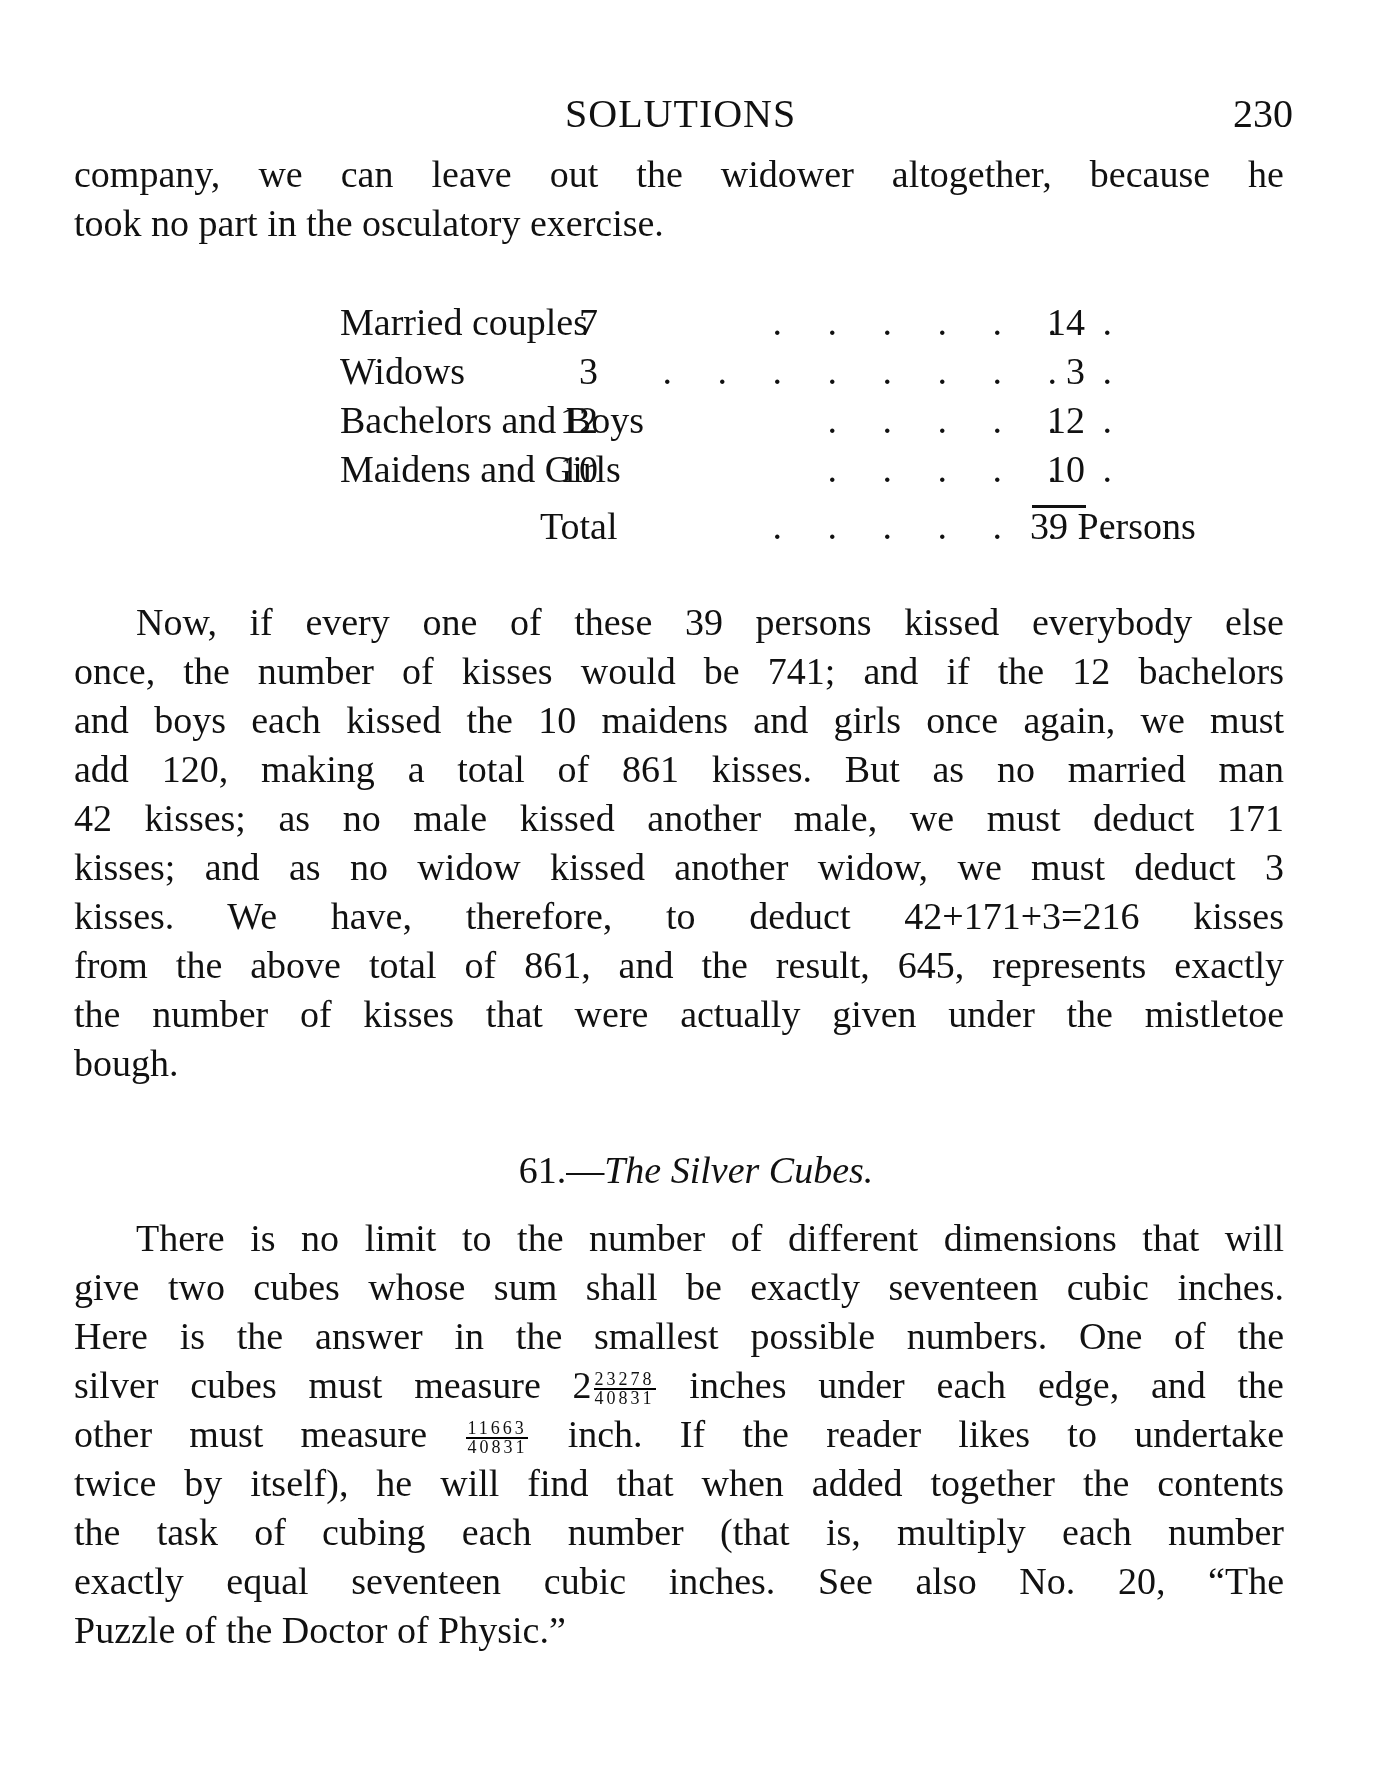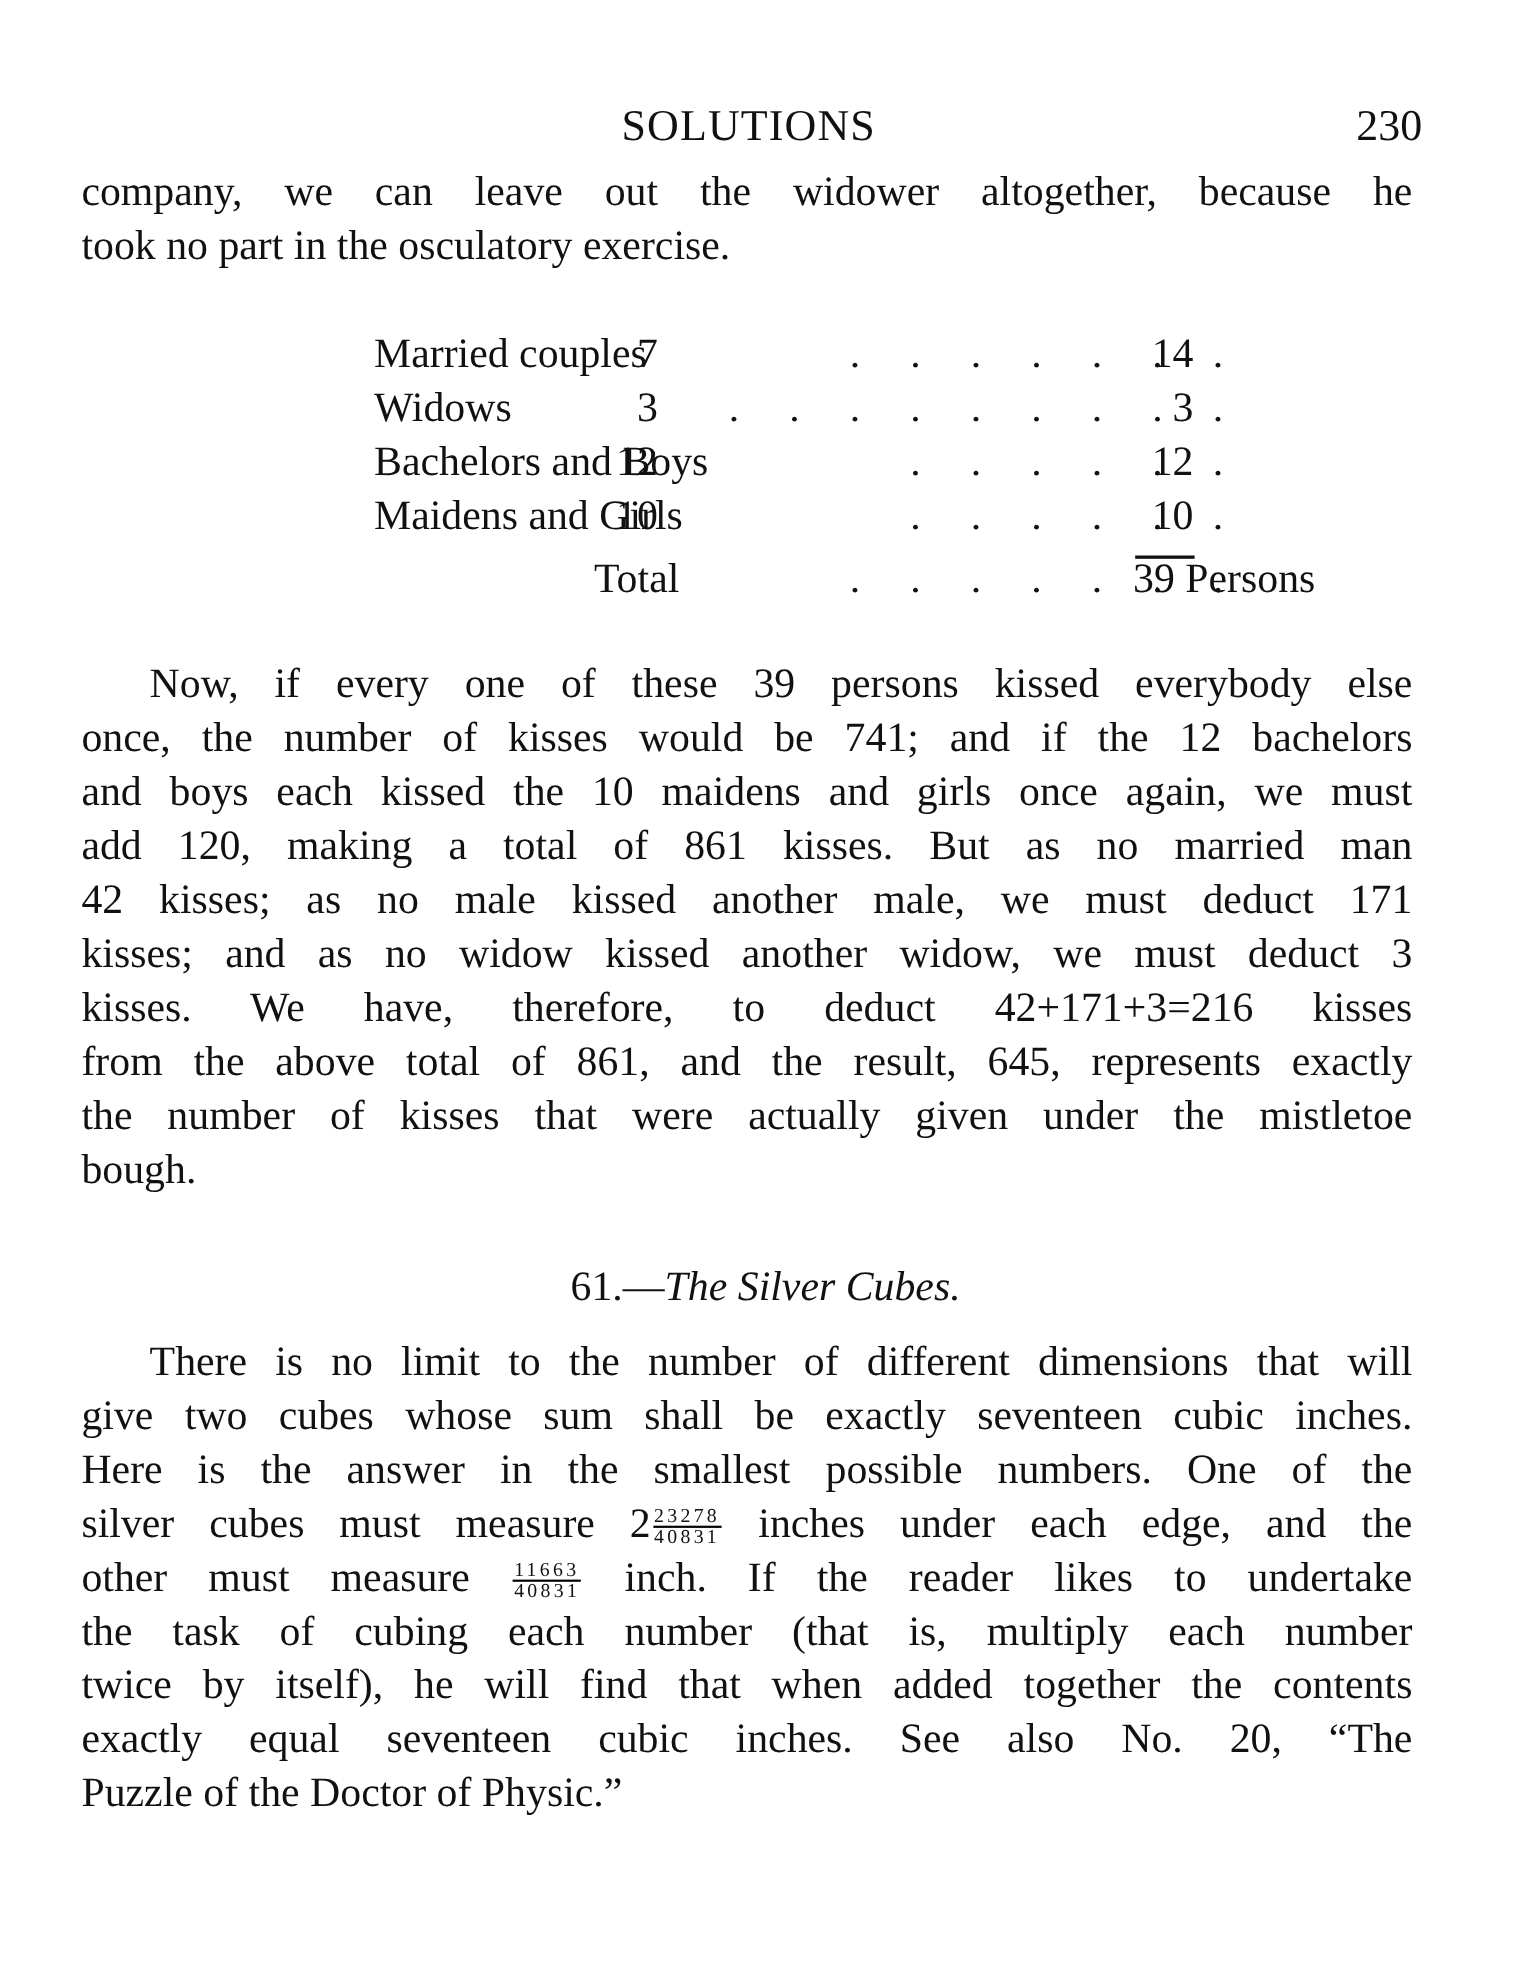--- a/index.html
+++ b/index.html
@@ -98,19 +98,19 @@
   <div class="section-heading">
     <span>61.—</span><em>The Silver Cubes.</em>
   </div>
 
   <div class="para" id="para3">
     <span class="line indent">There is no limit to the number of different dimensions that will</span>
     <span class="line">give two cubes whose sum shall be exactly seventeen cubic inches.</span>
     <span class="line">Here is the answer in the smallest possible numbers. One of the</span>
     <span class="line"><span>silver cubes must measure 2</span><span class="frac"><span class="num">23278</span><span class="den">40831</span></span><span> inches under each edge, and the</span></span>
     <span class="line"><span>other must measure </span><span class="frac"><span class="num">11663</span><span class="den">40831</span></span><span> inch. If the reader likes to undertake</span></span>
+    <span class="line">twice by itself), he will find that when added together the contents</span>
     <span class="line">the task of cubing each number (that is, multiply each number</span>
-    <span class="line">twice by itself), he will find that when added together the contents</span>
     <span class="line">exactly equal seventeen cubic inches. See also No. 20, “The</span>
     <span class="line last">Puzzle of the Doctor of Physic.”</span>
   </div>
 
 </div>
 
 </body></html>

